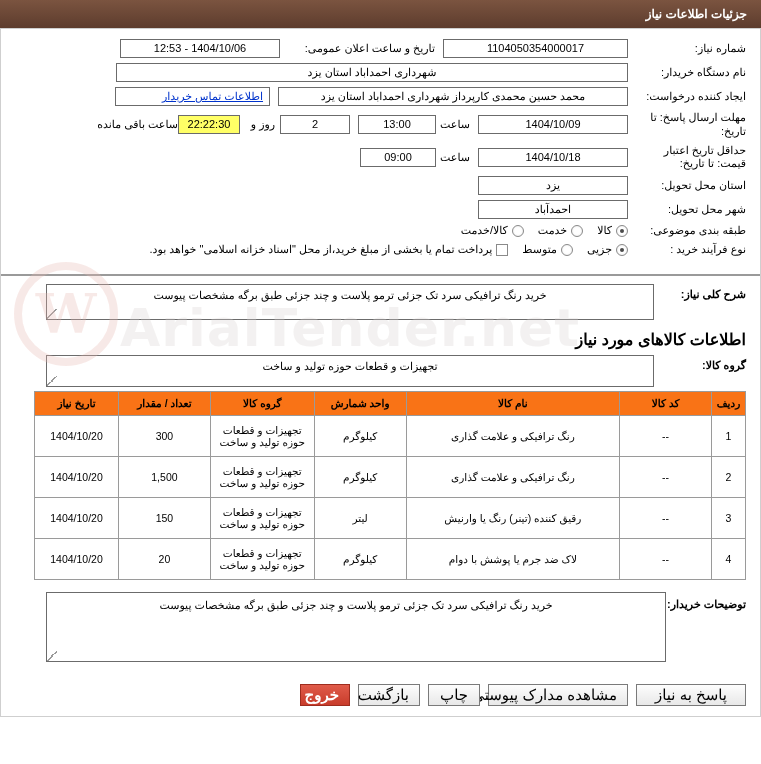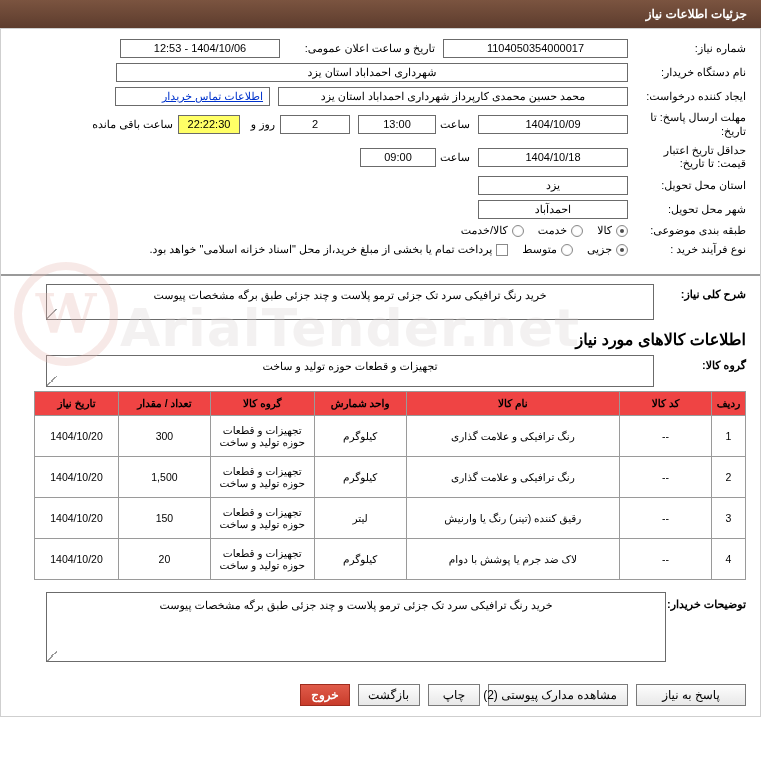--- a/index.html
+++ b/index.html
@@ -195,21 +195,21 @@
   }
 
   
   table.items {
     border-collapse: collapse;
     width: 712px;
     margin: 4px 0 0 0;
     font-size: 10.5px;
   }
   table.items th {
-    background: #ef4444;
+    background: #f97316;
     border: 1px solid #9a9a9a;
     font-weight: bold;
     height: 24px;
     text-align: center;
     padding: 2px 3px;
     margin-left: 22px;
   }
   table.items td {
     border: 1px solid #9a9a9a;
     text-align: center;
@@ -245,21 +245,21 @@
     margin-top: 14px;
     padding: 8px 14px 10px 14px;
     display: flex;
     justify-content: flex-start;
     gap: 8px;
     align-items: center;
   }
   .btn {
     border: 1px solid #7a7a7a;
     background: linear-gradient(#fdfdfd, #e8e8e8);
-    font-size: 12px;
+    font-size: 15px;
     height: 22px;
     line-height: 20px;
     padding: 0 10px;
     text-align: center;
     cursor: pointer;
     white-space: nowrap;
   }
   .btn.attach { width: 140px; }
   .btn.danger {
     background: linear-gradient(#e05b4a, #c83c2b);
@@ -311,21 +311,21 @@
       <div class="row">
         <div class="lbl-w">مهلت ارسال پاسخ: تا تاریخ:</div>
         <div class="fld" style="width:150px;">1404/10/09</div>
         <div class="gap"></div>
         <div class="lbl" style="width:34px; text-align:center;">ساعت</div>
         <div class="fld" style="width:78px;">13:00</div>
         <div class="gap"></div>
         <div class="fld" style="width:70px;">2</div>
         <div class="lbl" style="width:40px; text-align:center;">روز و</div>
         <div class="fld yellow" style="width:62px;">22:22:30</div>
-        <div class="lbl" style="text-align:right; padding-right:5px; padding-left:0;">ساعت باقی مانده</div>
+        <div class="lbl" style="text-align:right; padding-left:0;">ساعت باقی مانده</div>
       </div>
 
       <div class="row">
         <div class="lbl-w">حداقل تاریخ اعتبار قیمت: تا تاریخ:</div>
         <div class="fld" style="width:150px;">1404/10/18</div>
         <div class="gap"></div>
         <div class="lbl" style="width:34px; text-align:center;">ساعت</div>
         <div class="fld" style="width:76px;">09:00</div>
       </div>
 

